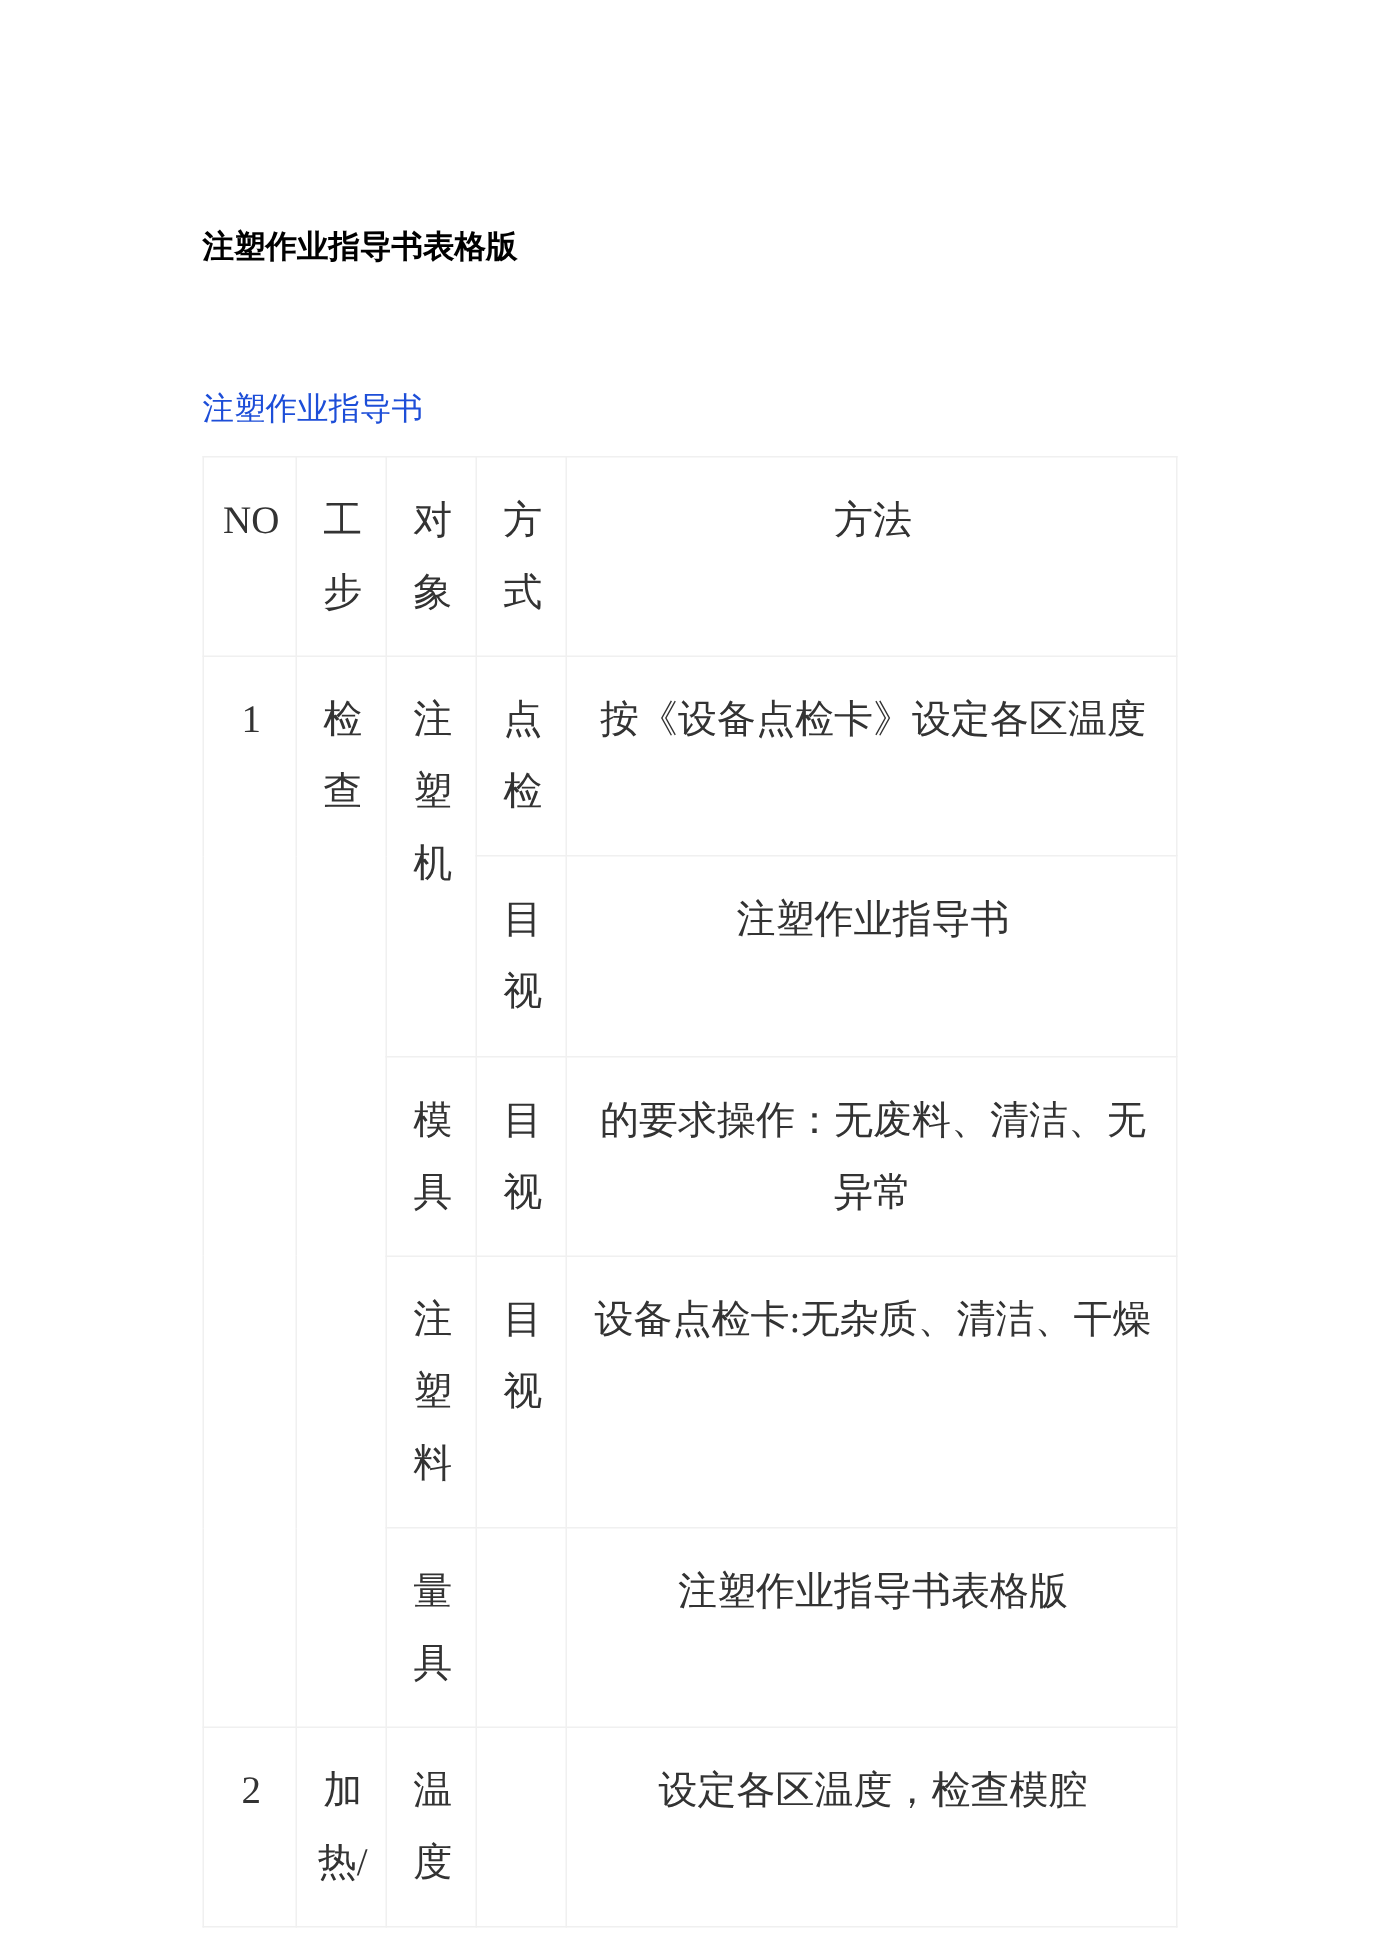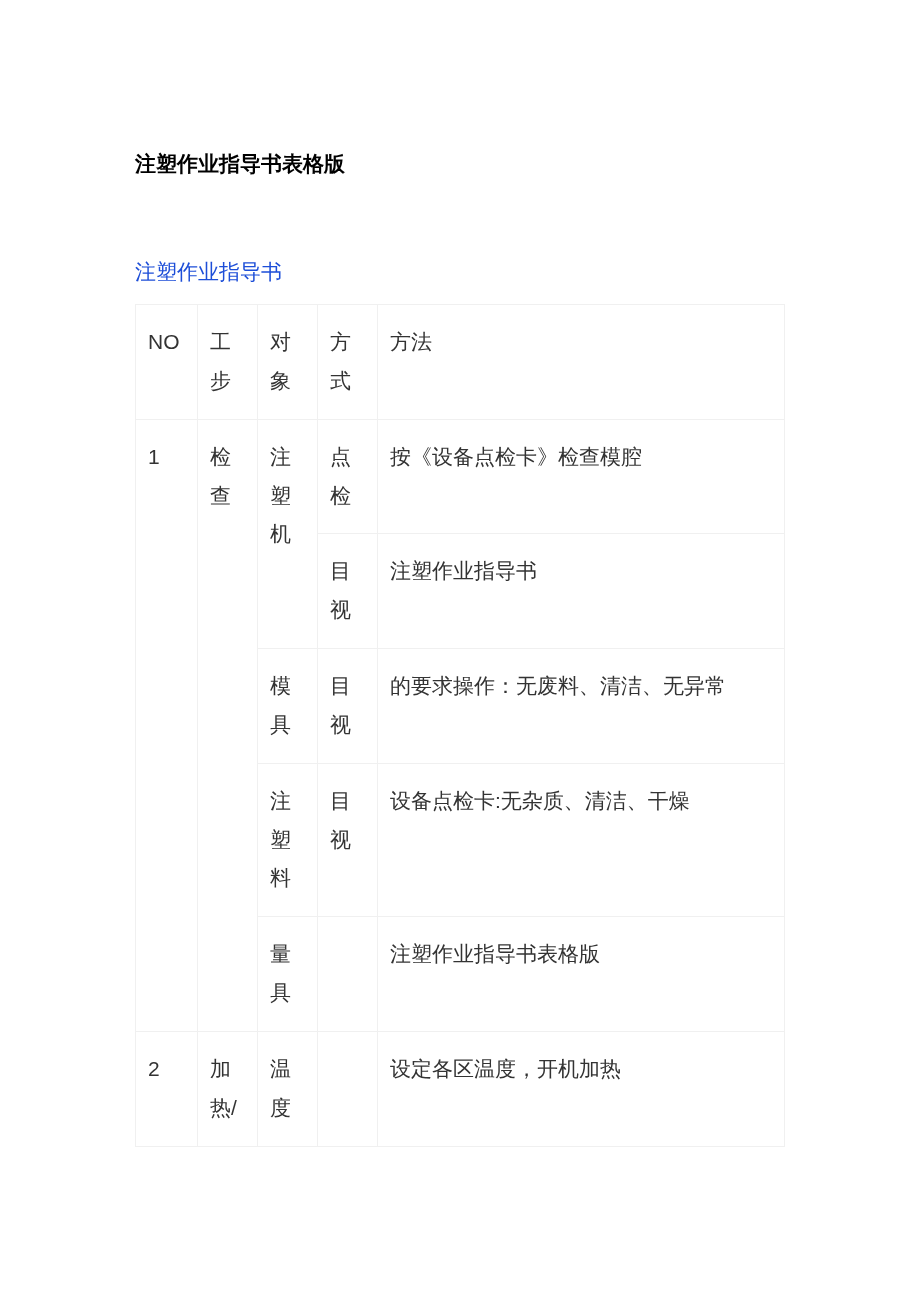--- a/index.html
+++ b/index.html
@@ -27,26 +27,27 @@
       margin-bottom: 18px;
     }
     table {
       border-collapse: collapse;
       width: 100%;
       table-layout: fixed;
     }
     td, th {
       border: 1px solid #f0f0f0;
       padding: 18px 10px 18px 12px;
-      text-align: left;
+      text-align: center;
       vertical-align: top;
-      font-size: 21px;
+      font-size: 26px;
       color: #333;
       line-height: 1.85;
       font-weight: normal;
+      font-family: Liberation Serif, serif;
     }
     th {
       font-weight: normal;
     }
     .col-no { width: 62px; }
     .col-step { width: 60px; }
     .col-obj { width: 60px; }
     .col-mode { width: 60px; }
     .col-method { width: auto; }
     .header-row td, .header-row th {
@@ -75,21 +76,21 @@
       <th>对象</th>
       <th>方式</th>
       <th>方法</th>
     </tr>
 
     <tr>
       <td rowspan="5">1</td>
       <td rowspan="5">检查</td>
       <td rowspan="2">注塑机</td>
       <td>点检</td>
-      <td>按《设备点检卡》检查模腔</td>
+      <td>按《设备点检卡》设定各区温度</td>
     </tr>
 
     <tr>
       <td>目视</td>
       <td>注塑作业指导书</td>
     </tr>
 
     <tr>
       <td>模具</td>
       <td>目视</td>
@@ -106,17 +107,17 @@
       <td>量具</td>
       <td></td>
       <td>注塑作业指导书表格版</td>
     </tr>
 
     <tr>
       <td>2</td>
       <td>加热/</td>
       <td>温度</td>
       <td></td>
-      <td>设定各区温度，开机加热</td>
+      <td>设定各区温度，检查模腔</td>
     </tr>
   </tbody>
     </table>
 </div>
 
 </body></html>

